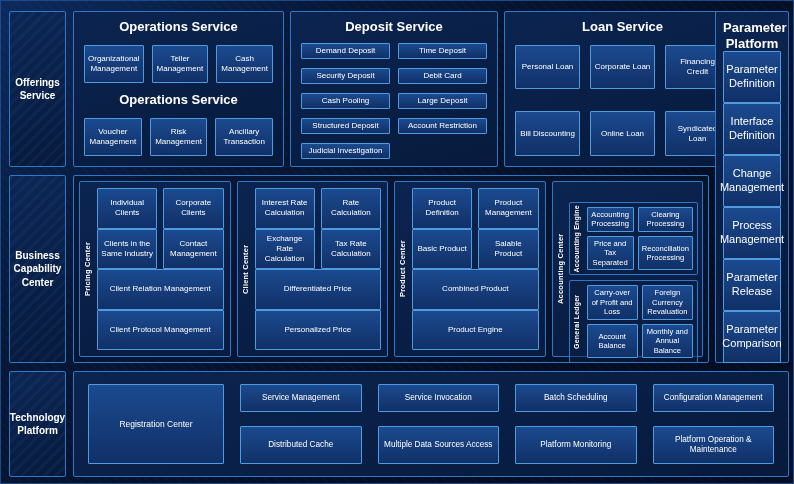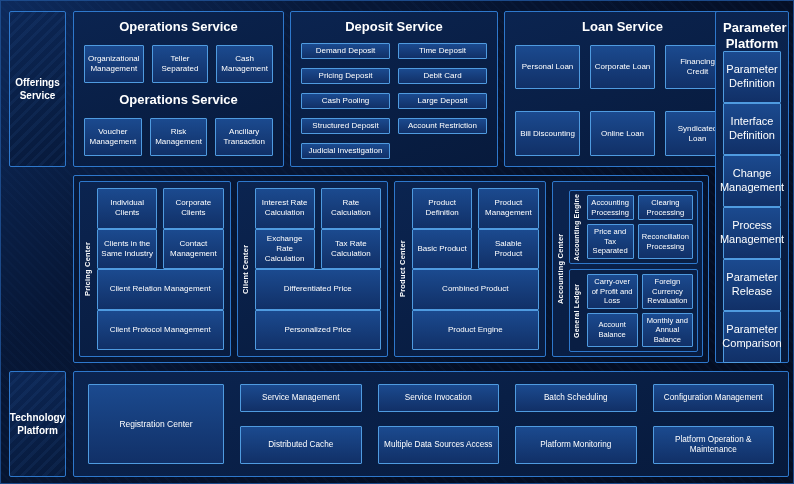--- a/index.html
+++ b/index.html
@@ -67,65 +67,68 @@
     writing-mode: vertical-rl; transform: rotate(180deg);
     display: flex; align-items: center; justify-content: center;
     font-size: 7.5px; font-weight: bold; text-align: center; padding: 2px 0;
     letter-spacing: 0.2px;
   }
   .center-content { flex: 1; display: flex; flex-direction: column; padding: 6px 6px 6px 2px; }
   .pair { display: flex; gap: 6px; flex: 1.18; }
   .pair .item { flex: 1; }
   .item.wide { flex: 1; }
 
-  .acc-content { flex: 1; display: flex; flex-direction: column; gap: 5px; padding: 8px 4px 4px 1px; }
+  .acc-content { flex: 1; display: flex; flex-direction: column; gap: 5px; padding: 20px 4px 4px 1px; }
   .subgroup { flex: 1; display: flex; border: 1px solid #2e78cc; border-radius: 2px; background: rgba(10,30,66,0.5); }
   .subgroup .vlabel { width: 13px; font-size: 7px; }
   .grid4 { flex: 1; display: grid; grid-template-columns: 1fr 1fr; gap: 4px; padding: 4px; }
   .grid4 .item { font-size: 7.6px; }
 
   
   .bottom { display: flex; gap: 16px; padding: 12px 14px; }
   .reg { width: 136px; flex: 0 0 auto; font-size: 8.5px; }
   .tech-grid { flex: 1; display: grid; grid-template-columns: repeat(4, 1fr); gap: 14px 16px; }
   .tech-grid .item { font-size: 8.2px; }
 </style>
 </head>
 <body>
 
 <div class="canvas">
 
   <div class="gbox side" style="left:8px; top:10px; width:57px; height:156px;">
     <span>Offerings Service</span>
   </div>
+  <div class="gbox side" style="left:8px; top:174px; width:57px; height:188px;">
+    <span>Business Capability Center</span>
+  </div>
   <div class="gbox side" style="left:8px; top:370px; width:57px; height:106px;">
     <span>Technology Platform</span>
   </div>
 
   <div class="gbox svc" style="left:72px; top:10px; width:211px; height:156px;">
     <div class="title">Operations Service</div>
     <div class="trio">
       <div class="item">Organizational Management</div>
-      <div class="item">Teller Separated</div>
+      <div class="item">Teller Management</div>
       <div class="item">Cash Management</div>
     </div>
     <div class="title">Operations Service</div>
     <div class="trio">
       <div class="item">Voucher Management</div>
       <div class="item">Risk Management</div>
       <div class="item">Ancillary Transaction</div>
     </div>
   </div>
 
   <div class="gbox svc" style="left:289px; top:10px; width:208px; height:156px;">
     <div class="title">Deposit Service</div>
     <div class="grid9">
       <div class="item">Demand Deposit</div>
       <div class="item">Time Deposit</div>
-      <div class="item">Pricing Deposit</div>
+      <div class="item">Security Deposit</div>
       <div class="item">Debit Card</div>
       <div class="item">Cash Pooling</div>
       <div class="item">Large Deposit</div>
       <div class="item">Structured Deposit</div>
       <div class="item">Account Restriction</div>
       <div class="item">Judicial Investigation</div>
     </div>
   </div>
 
   <div class="gbox svc" style="left:503px; top:10px; width:237px; height:156px;">

